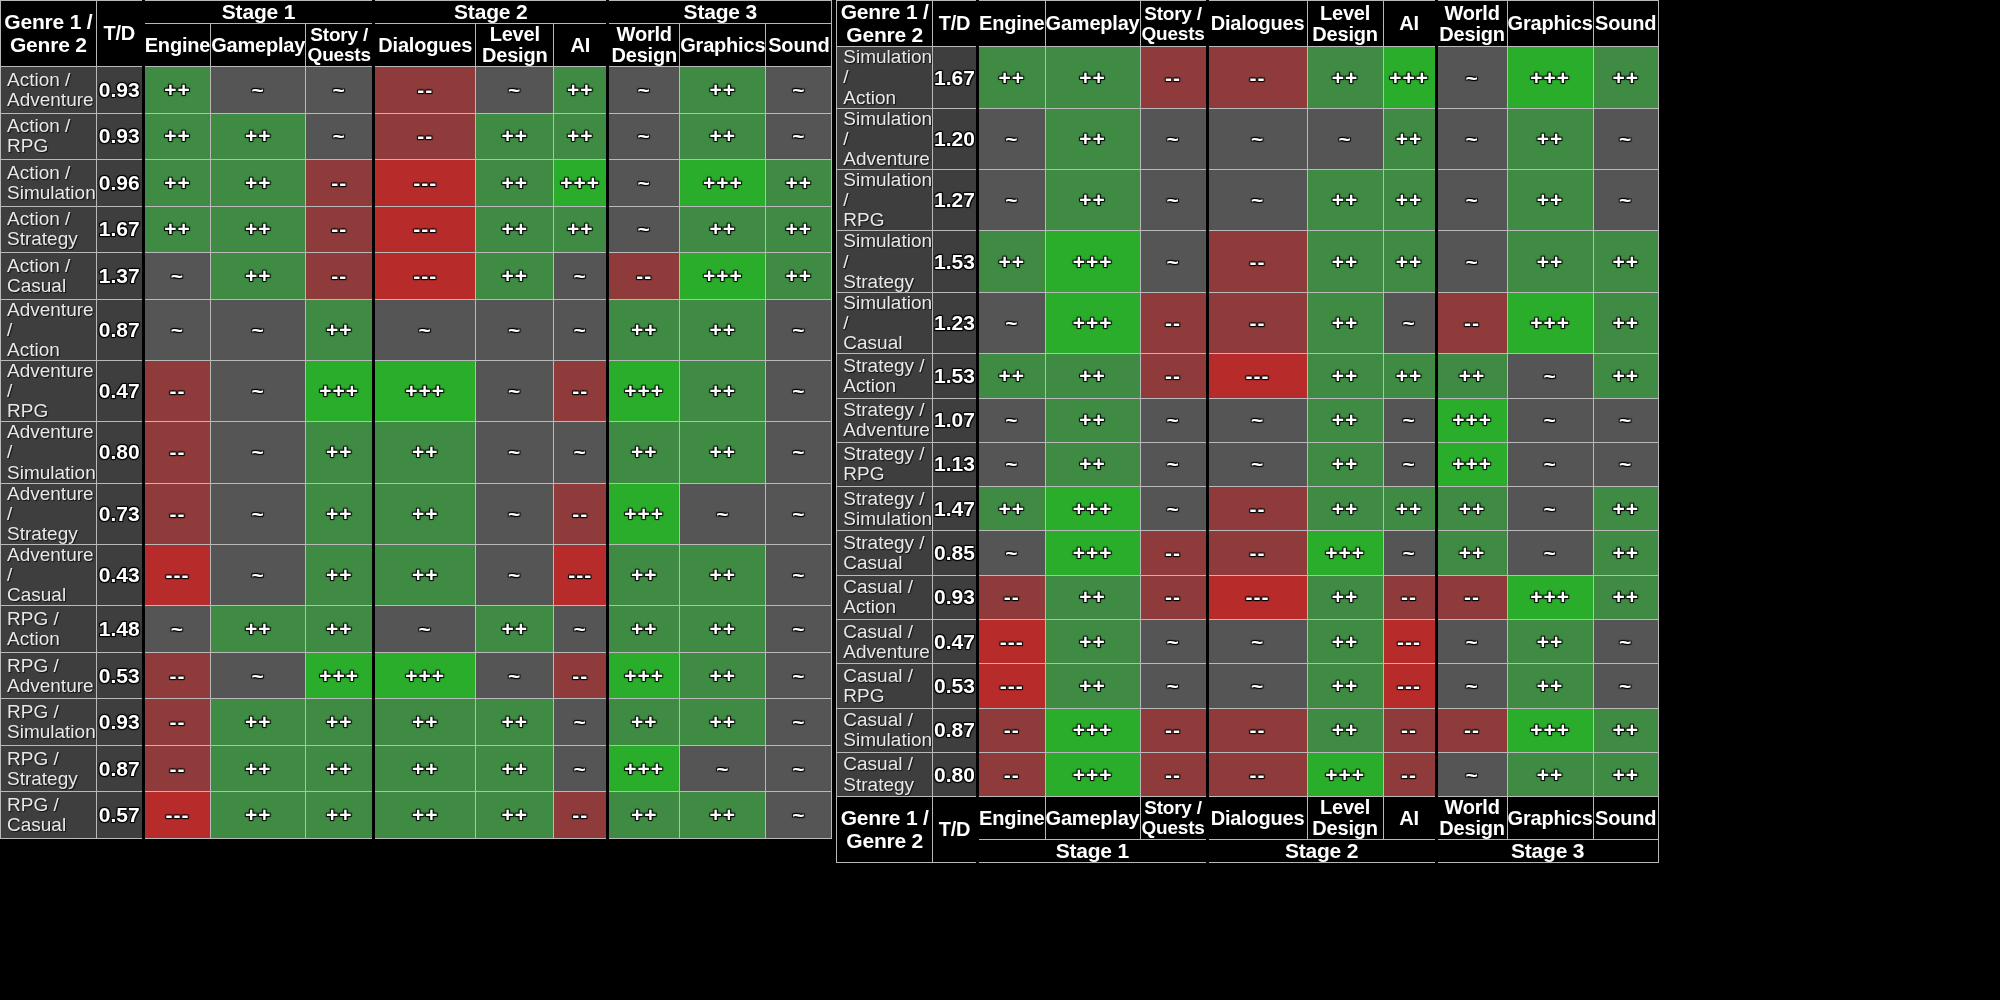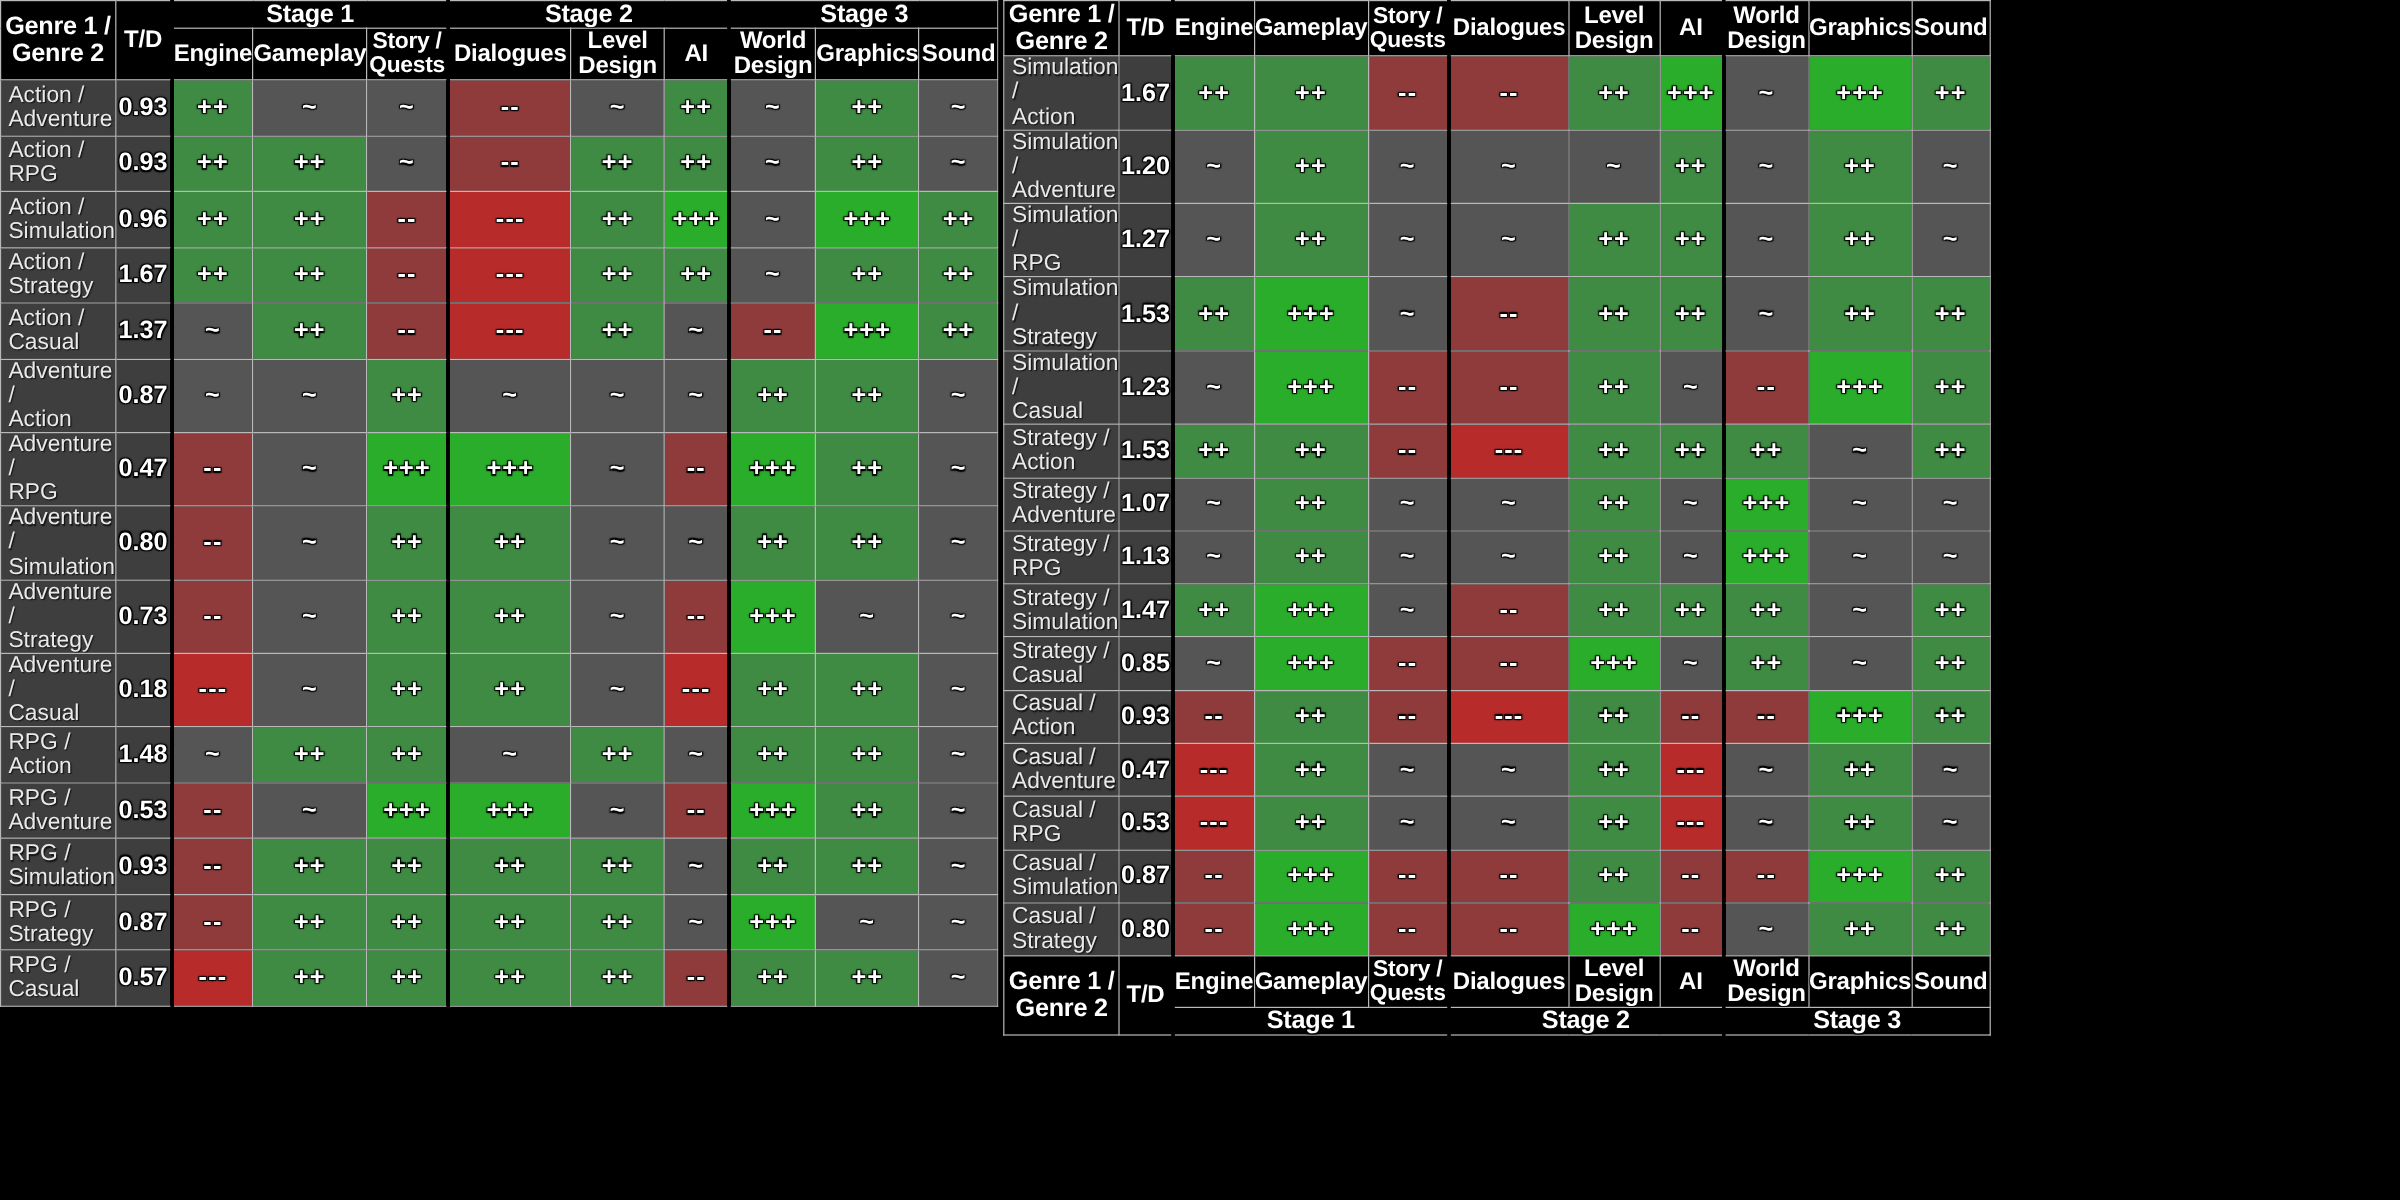--- a/index.html
+++ b/index.html
@@ -286,21 +286,21 @@
           <td class="r m">--</td>
           <td class="r vp sep-l">+++</td>
           <td class="r n">~</td>
           <td class="r n">~</td>
         </tr>
         <tr style="height: 46.5px;">
           <td class="genre">
             <div>Adventure /</div>
             <div>Casual</div>
           </td>
-          <td class="td">0.18</td>
+          <td class="td">0.43</td>
           <td class="r vm sep-l">---</td>
           <td class="r n">~</td>
           <td class="r p">++</td>
           <td class="r p sep-l">++</td>
           <td class="r n">~</td>
           <td class="r vm">---</td>
           <td class="r p sep-l">++</td>
           <td class="r p">++</td>
           <td class="r n">~</td>
         </tr>

